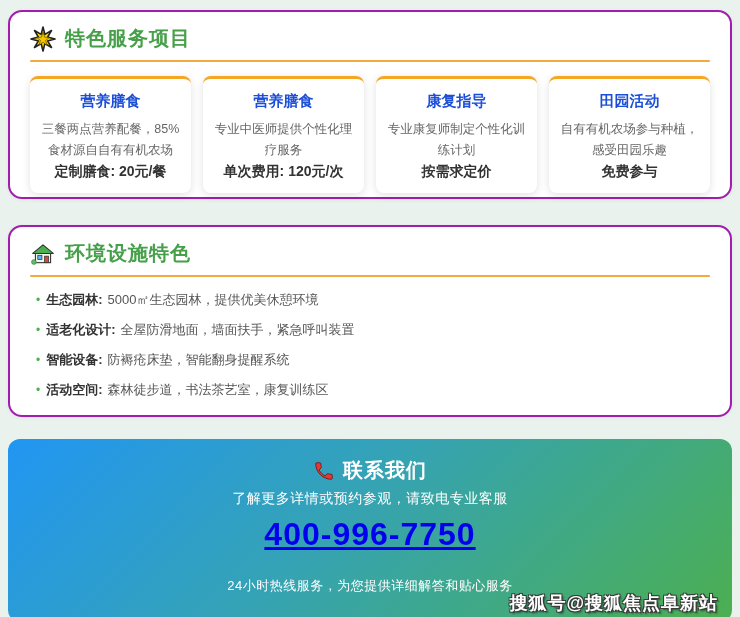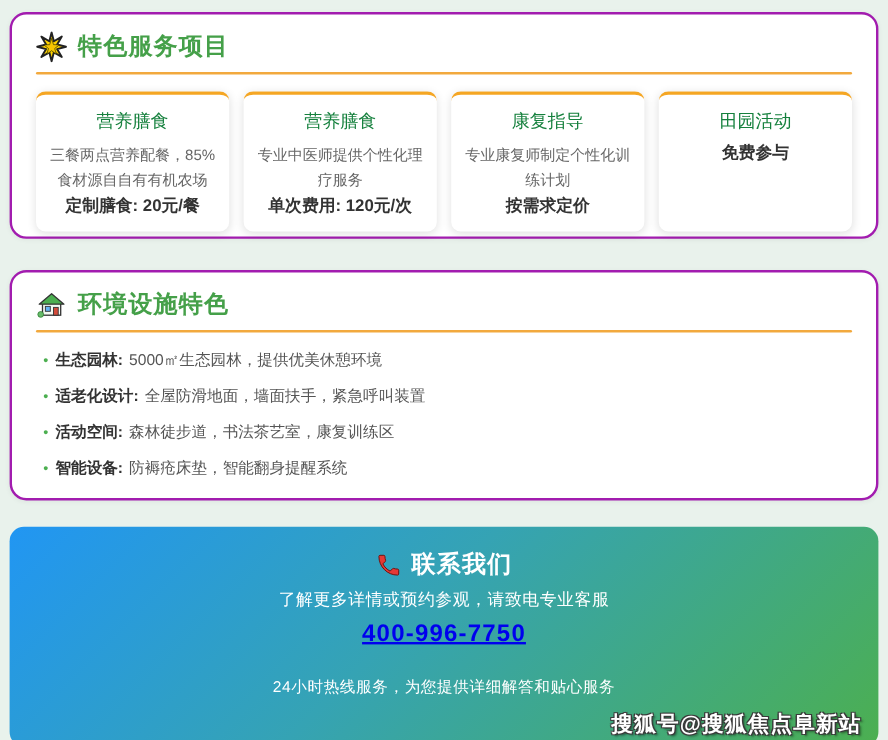--- a/index.html
+++ b/index.html
@@ -46,22 +46,22 @@
     background: #ffffff;
     border-top: 3px solid #f5a623;
     border-radius: 8px;
     box-shadow: 0 2px 8px rgba(0,0,0,0.12);
     padding: 13px 9px 12px 9px;
     text-align: center;
     min-height: 106px;
   }
   .card-title {
     font-size: 15px;
-    font-weight: normal;
-    color: #15803d;
+    font-weight: bold;
+    color: #1d4ed8;
     margin-bottom: 8px;
   }
   .card-desc {
     font-size: 12.5px;
     color: #666666;
     line-height: 1.65;
   }
   .card-price {
     font-size: 14px;
     font-weight: bold;
@@ -101,21 +101,21 @@
     display: inline-flex;
     align-items: center;
     gap: 8px;
   }
   .contact-header .phone-ic { display: inline-flex; width: 22px; height: 22px; }
   .contact-title { font-size: 20px; font-weight: bold; letter-spacing: 1px; }
   .contact-subtitle { font-size: 14px; margin-top: 4px; letter-spacing: 0.5px; }
   .contact-phone {
     display: inline-block;
     margin-top: 8px;
-    font-size: 20px;
+    font-size: 32px;
     font-weight: bold;
     color: #0000ee;
     text-decoration: underline;
     cursor: pointer;
     letter-spacing: 1px;
   }
   .contact-hotline { font-size: 13px; margin-top: 24px; letter-spacing: 0.5px; }
   .contact-address { font-size: 13px; margin-top: 10px; letter-spacing: 0.5px; }
 
   
@@ -161,20 +161,21 @@
         <div class="card-desc">专业中医师提供个性化理疗服务</div>
         <div class="card-price">单次费用: 120元/次</div>
       </div>
       <div class="card">
         <div class="card-title">康复指导</div>
         <div class="card-desc">专业康复师制定个性化训练计划</div>
         <div class="card-price">按需求定价</div>
       </div>
       <div class="card">
         <div class="card-title">田园活动</div>
+        <div class="card-desc">自有有机农场参与种植，感受田园乐趣</div>
         <div class="card-price">免费参与</div>
       </div>
     </div>
   </section>
 
   <section class="panel second">
     <div class="panel-header">
       <span class="hdr-icon">
         <svg viewBox="0 0 24 24" width="26" height="26" aria-hidden="true">
           <rect x="5" y="10.5" width="14" height="9.5" fill="#f2f9f2" stroke="#333333" stroke-width="1"></rect>
@@ -191,26 +192,26 @@
     <div class="feature-list">
       <div class="feature-item">
         <span class="feature-label">生态园林:</span>
         <span class="feature-text">5000㎡生态园林，提供优美休憩环境</span>
       </div>
       <div class="feature-item">
         <span class="feature-label">适老化设计:</span>
         <span class="feature-text">全屋防滑地面，墙面扶手，紧急呼叫装置</span>
       </div>
       <div class="feature-item">
+        <span class="feature-label">智能设备:</span>
+        <span class="feature-text">防褥疮床垫，智能翻身提醒系统</span>
+      </div>
+      <div class="feature-item">
         <span class="feature-label">活动空间:</span>
         <span class="feature-text">森林徒步道，书法茶艺室，康复训练区</span>
-      </div>
-      <div class="feature-item">
-        <span class="feature-label">智能设备:</span>
-        <span class="feature-text">防褥疮床垫，智能翻身提醒系统</span>
       </div>
     </div>
   </section>
 
   <section class="contact">
     <div class="contact-header">
       <span class="phone-ic">
         <svg viewBox="0 0 24 24" width="22" height="22" aria-hidden="true">
           <path d="M6.62 10.79c1.44 2.83 3.76 5.14 6.59 6.59l2.2-2.2c.27-.27.67-.36 1.02-.24 1.12.37 2.33.57 3.57.57.55 0 1 .45 1 1V20c0 .55-.45 1-1 1-9.39 0-17-7.61-17-17 0-.55.45-1 1-1h3.5c.55 0 1 .45 1 1 0 1.25.2 2.45.57 3.57.11.35.03.74-.25 1.02l-2.2 2.2z" fill="#e53935" stroke="#6d1210" stroke-width="0.9"></path>
         </svg>

